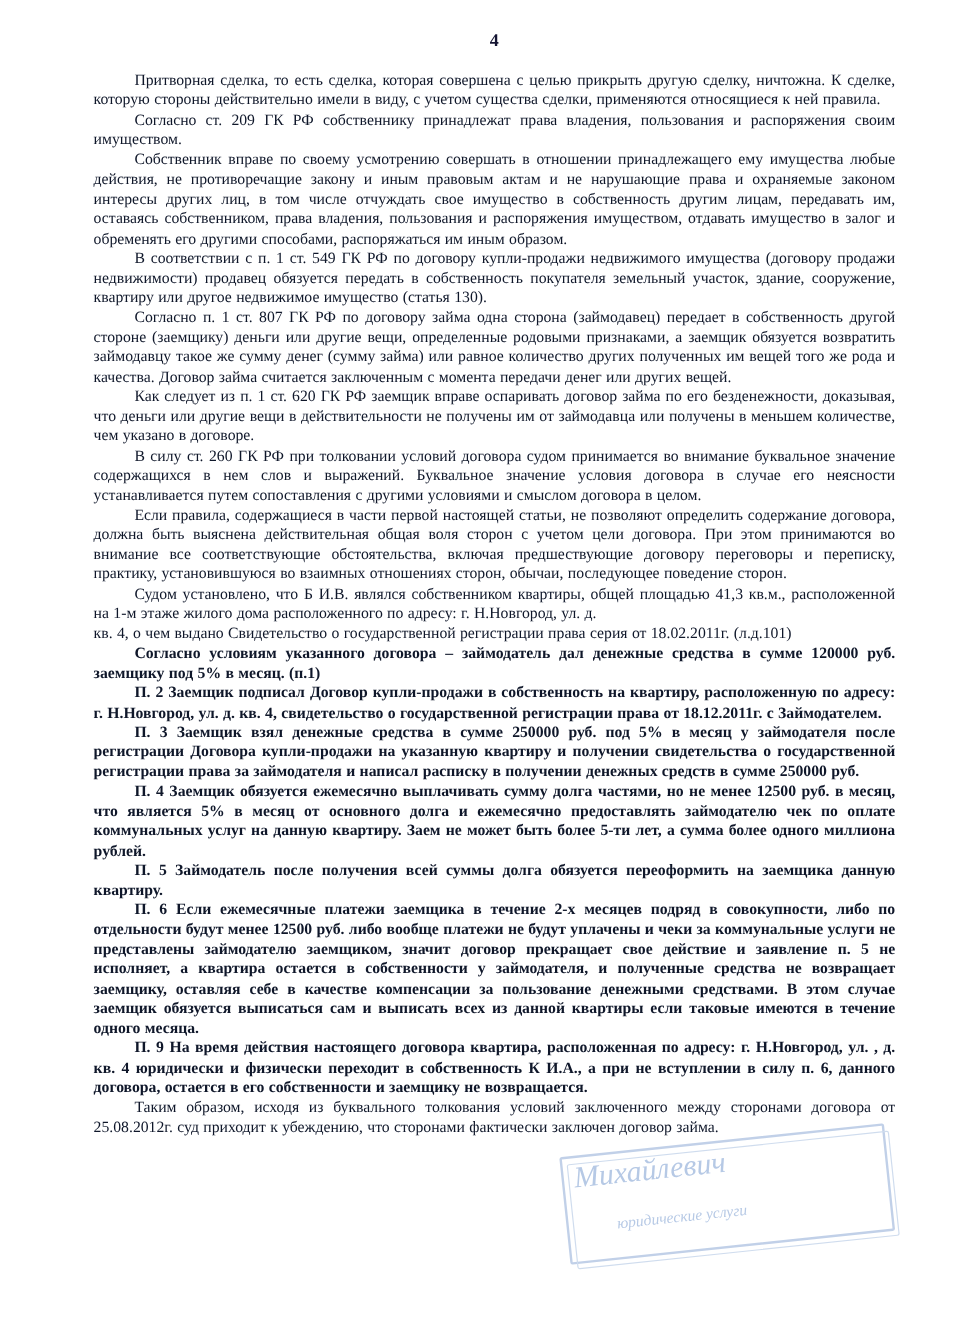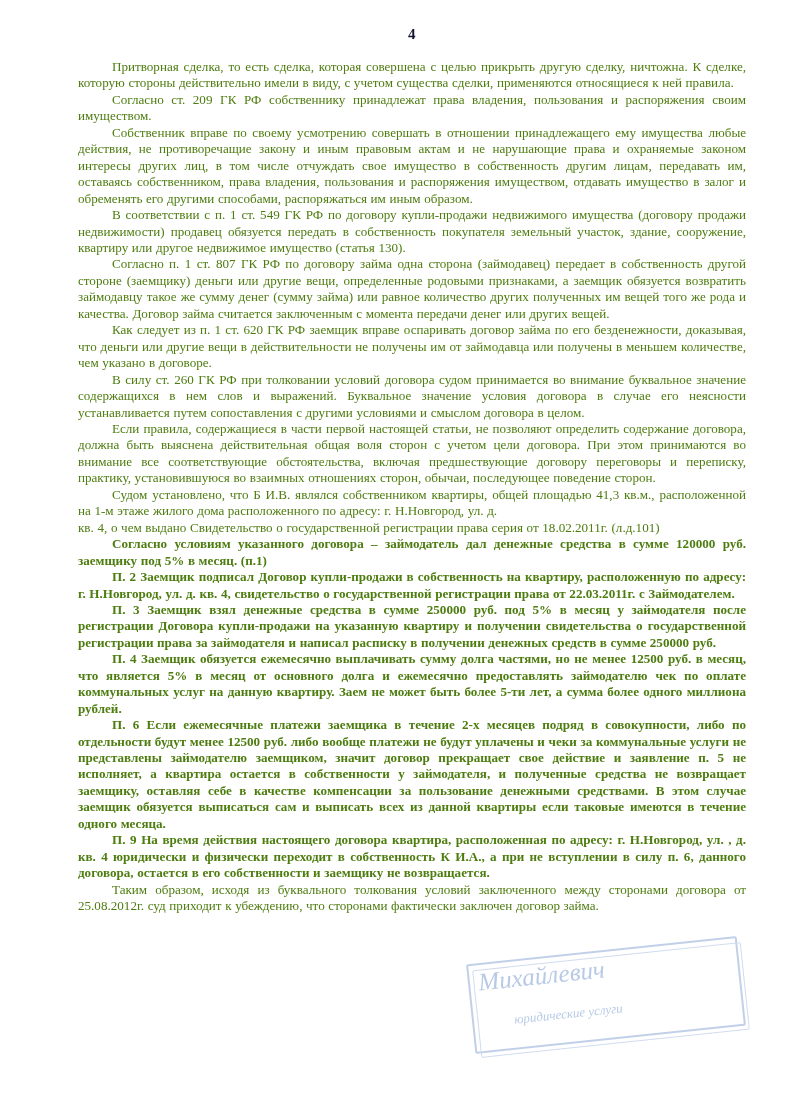--- a/index.html
+++ b/index.html
@@ -27,21 +27,21 @@
     font-size: 15px;
     font-weight: bold;
     color: #141432;
     margin: 0 0 16px 0;
     letter-spacing: 0.3px;
   }
   .body-text {
     font-size: 13.1px;
     line-height: 16.45px;
     text-align: justify;
-    color: #4d7c0f;
+    color: #0f172a;
     font-family: Liberation Serif, serif;
   }
   .body-text p {
     margin: 0;
     text-indent: 34px;
     text-align: justify;
     -webkit-hyphens: none;
     hyphens: none;
   }
   .body-text p.bold {
@@ -119,23 +119,24 @@
     <p>Согласно  ст. 209 ГК РФ  собственнику принадлежат права владения, пользования и распоряжения своим имуществом.</p>
     <p> Собственник вправе по своему усмотрению совершать в отношении принадлежащего ему имущества любые действия, не противоречащие закону и иным правовым актам и не нарушающие права и охраняемые законом интересы других лиц, в том числе отчуждать свое имущество в собственность другим лицам, передавать им, оставаясь собственником, права владения, пользования и распоряжения имуществом, отдавать имущество в залог и обременять его другими способами, распоряжаться им иным образом.</p>
     <p>В соответствии с п. 1 ст. 549 ГК РФ по договору купли-продажи недвижимого имущества (договору продажи недвижимости) продавец обязуется передать в собственность покупателя земельный участок, здание, сооружение, квартиру или другое недвижимое имущество (статья 130).</p>
     <p>Согласно п. 1 ст. 807 ГК РФ по договору займа одна сторона (займодавец) передает в собственность другой стороне (заемщику) деньги или другие вещи, определенные родовыми признаками, а заемщик обязуется возвратить займодавцу такое же сумму денег (сумму займа) или равное количество других полученных им вещей того же рода и качества. Договор займа считается заключенным с момента передачи денег или других вещей.</p>
     <p>Как следует из п. 1 ст. 620 ГК РФ  заемщик вправе оспаривать договор займа по его безденежности, доказывая, что деньги или другие вещи в действительности не получены им от займодавца или получены в меньшем количестве, чем указано в договоре.</p>
     <p>В силу ст. 260 ГК РФ при толковании условий договора судом принимается во внимание буквальное значение содержащихся в нем слов и выражений. Буквальное значение условия договора в случае его неясности устанавливается путем сопоставления с другими условиями и смыслом договора в целом.</p>
     <p>Если правила, содержащиеся в части первой настоящей статьи, не позволяют определить содержание договора, должна быть выяснена действительная общая воля сторон с учетом цели договора. При этом принимаются во внимание все соответствующие обстоятельства, включая предшествующие договору переговоры и переписку, практику, установившуюся во взаимных отношениях сторон, обычаи, последующее поведение сторон.</p>
     <p>Судом  установлено, что Б            И.В. являлся собственником квартиры, общей площадью 41,3 кв.м., расположенной на 1-м этаже жилого дома расположенного по адресу: г. Н.Новгород,  ул.                              д.</p>
     <p class="no-indent">кв. 4, о чем выдано Свидетельство о государственной регистрации права серия                       от 18.02.2011г. (л.д.101)</p>
     <p class="bold">Согласно условиям указанного договора   – займодатель дал денежные средства в сумме 120000 руб. заемщику под 5% в месяц. (п.1)</p>
-    <p class="bold">П. 2 Заемщик подписал Договор купли-продажи в собственность на квартиру, расположенную по адресу: г. Н.Новгород, ул.                    д.     кв. 4, свидетельство о государственной регистрации права                 от 22.03.2011г. с Займодателем.</p>
+    <p class="bold">П. 2 Заемщик подписал Договор купли-продажи в собственность на квартиру, расположенную по адресу: г. Н.Новгород, ул.                    д.     кв. 4, свидетельство о государственной регистрации права                 от 18.12.2011г. с Займодателем.</p>
     <p class="bold">П. 3 Заемщик взял денежные средства в сумме 250000 руб. под 5% в месяц у займодателя после регистрации Договора купли-продажи на указанную квартиру и получении свидетельства о государственной регистрации права за займодателя и написал расписку в получении денежных средств в сумме 250000 руб.</p>
     <p class="bold">П. 4 Заемщик обязуется ежемесячно выплачивать сумму долга частями, но не менее 12500 руб. в месяц, что является 5% в месяц от основного долга и ежемесячно предоставлять займодателю чек по оплате коммунальных услуг на данную квартиру. Заем не может быть более 5-ти лет, а сумма более одного миллиона рублей.</p>
+    <p class="bold">П. 5  Займодатель после получения всей суммы долга обязуется переоформить на заемщика данную квартиру.</p>
     <p class="bold">П. 6 Если ежемесячные платежи заемщика в течение 2-х месяцев подряд в совокупности, либо по отдельности будут менее 12500 руб. либо вообще платежи не будут уплачены и чеки за коммунальные услуги не представлены займодателю заемщиком, значит договор прекращает свое действие и заявление п. 5 не исполняет, а квартира остается в собственности у займодателя, и полученные средства не возвращает заемщику, оставляя себе в качестве компенсации за пользование денежными средствами. В этом случае заемщик обязуется выписаться сам и выписать всех из данной квартиры если таковые имеются в течение одного месяца.</p>
     <p class="bold">П. 9 На время действия настоящего договора квартира, расположенная по адресу: г. Н.Новгород, ул.            , д.        кв. 4 юридически и физически переходит в собственность К           И.А., а при не вступлении в силу п. 6, данного договора, остается в его собственности и заемщику не возвращается.</p>
     <p>Таким образом, исходя из буквального толкования условий заключенного между сторонами договора от 25.08.2012г. суд приходит к убеждению, что сторонами фактически заключен договор займа.</p>
   </div>
 
   <div class="watermark">
     <div class="wm-box"></div>
     <div class="wm-box2"></div>
     <div class="wm-text">Михайлевич</div>
     <div class="wm-sub">юридические услуги</div>

